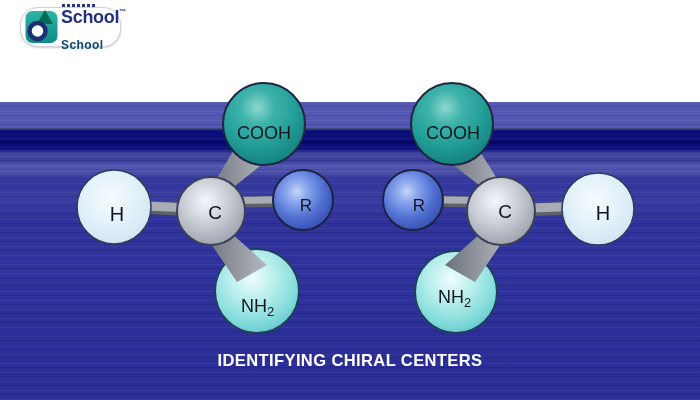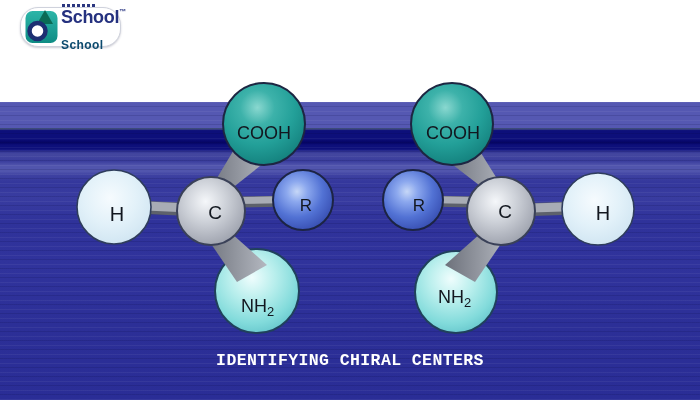--- a/index.html
+++ b/index.html
@@ -31,21 +31,21 @@
         #2f329a 40%,  #30339c 55%,
         #2c2f97 75%,  #2a2d96 100%);
   }
   
   #mol-svg { position:absolute; left:0; top:0; }
   #mol-svg text { font-family:"Liberation Sans","DejaVu Sans",sans-serif; }
   
   #title {
     position:absolute; left:0; top:351px; width:700px;
     text-align:center; color:#ffffff; font-weight:bold;
-    font-size:16.5px; letter-spacing:0.4px;font-family:Liberation Mono, monospace;
+    font-size:16.5px; letter-spacing:0.4px;
   }
   
   #logo {
     position:absolute; left:20px; top:7px; width:101px; height:40px;
     background:#ffffff; border:1px solid #cfd2dc; border-radius:18px;
     box-shadow:0 1px 2px rgba(60,60,90,0.25);
     display:flex; align-items:center; padding-left:4px;
   }
   #logo .icon-wrap { width:33px; height:34px; flex:0 0 auto; }
   #logo .txt { margin-left:3px; line-height:1; }

